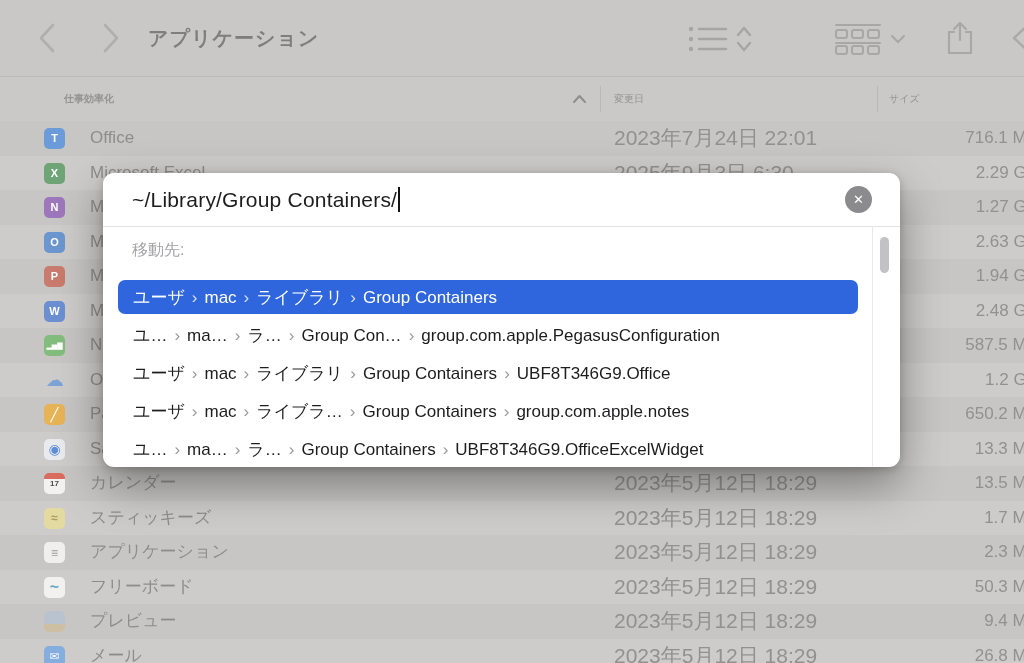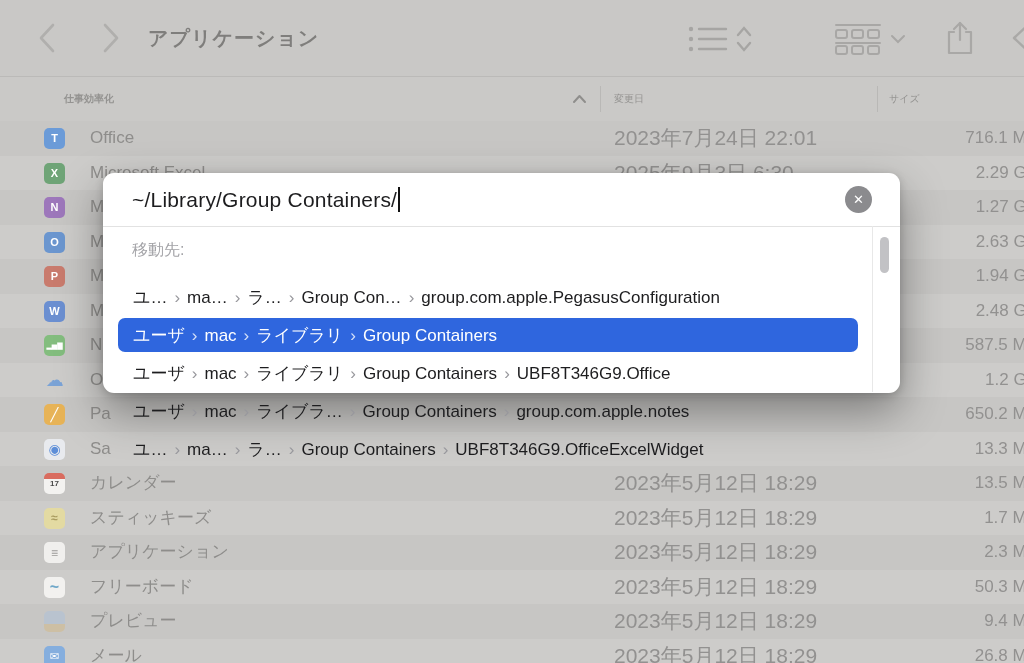--- a/index.html
+++ b/index.html
@@ -34,21 +34,21 @@
   .file-row{position:relative;height:34.5px;}
   .file-row.dark{background:#c7c6c4;}
   .file-row.light{background:#cdccca;}
   .file-icon{position:absolute;left:44px;top:7px;width:21px;height:21px;border-radius:5px;
     display:flex;align-items:center;justify-content:center;overflow:hidden;}
   .file-icon .glyph{font-weight:700;line-height:1;}
   .file-label{position:absolute;left:90px;top:0;line-height:34.5px;font-size:17px;color:#8e8d8b;white-space:nowrap;}
   .file-date{position:absolute;left:614px;top:0;line-height:34.5px;font-size:21px;color:#929190;white-space:nowrap;}
   .file-size{position:absolute;right:-14px;top:0;line-height:34.5px;font-size:17px;color:#929190;white-space:nowrap;}
   
-  .dialog{position:absolute;left:103px;top:173px;width:797px;height:220px;background:#ffffff;border-radius:11px;
+  .dialog{position:absolute;left:103px;top:173px;width:797px;height:294px;background:#ffffff;border-radius:11px;
     box-shadow:0 18px 45px rgba(0,0,0,.38),0 2px 8px rgba(0,0,0,.18);}
   .gt-inputrow{position:relative;height:53px;display:flex;align-items:center;padding-left:29px;
     font-size:21px;color:#1d1d1f;letter-spacing:.2px;}
   .caret{display:inline-block;width:2px;height:25px;background:#111;margin-left:1px;}
   .closebtn{position:absolute;right:28px;top:13px;width:27px;height:27px;border-radius:50%;background:#8b8b8e;
     color:#fff;display:flex;align-items:center;justify-content:center;font-size:13px;font-weight:700;cursor:default;}
   .gt-sep{position:absolute;top:53px;left:0;right:0;height:1px;background:#e2e2e2;}
   .gt-label{position:absolute;top:67px;left:29px;font-size:16px;color:#a3a3a7;}
   .suglist{position:absolute;top:107px;left:15px;width:740px;}
   .sug-row{height:34px;margin-bottom:4px;border-radius:7px;display:flex;align-items:center;padding-left:15px;
@@ -303,26 +303,26 @@
     <div class="gt-inputrow">
       <span>~/Library/Group Containers/</span>
         <span class="caret"></span>
       <div class="closebtn">
         <span>✕</span>
       </div>
     </div>
     <div class="gt-sep"></div>
     <div class="gt-label">移動先:</div>
     <div class="suglist">
+  <div class="sug-row selected" style="background: rgb(47, 102, 222);">
+    <span class="sug-inner"><span>ユーザ</span><span class="chev">›</span><span>mac</span><span class="chev">›</span><span>ライブラリ</span><span class="chev">›</span><span>Group Containers</span></span>
+  </div>
+
   <div class="sug-row">
     <span class="sug-inner"><span>ユ…</span><span class="chev">›</span><span>ma…</span><span class="chev">›</span><span>ラ…</span><span class="chev">›</span><span>Group Con…</span><span class="chev">›</span><span>group.com.apple.PegasusConfiguration</span></span>
-  </div>
-
-  <div class="sug-row selected" style="background: rgb(47, 102, 222);">
-    <span class="sug-inner"><span>ユーザ</span><span class="chev">›</span><span>mac</span><span class="chev">›</span><span>ライブラリ</span><span class="chev">›</span><span>Group Containers</span></span>
   </div>
 
   <div class="sug-row">
     <span class="sug-inner"><span>ユーザ</span><span class="chev">›</span><span>mac</span><span class="chev">›</span><span>ライブラリ</span><span class="chev">›</span><span>Group Containers</span><span class="chev">›</span><span>UBF8T346G9.Office</span></span>
   </div>
 
   <div class="sug-row">
     <span class="sug-inner"><span>ユーザ</span><span class="chev">›</span><span>mac</span><span class="chev">›</span><span>ライブラ…</span><span class="chev">›</span><span>Group Containers</span><span class="chev">›</span><span>group.com.apple.notes</span></span>
   </div>
 

